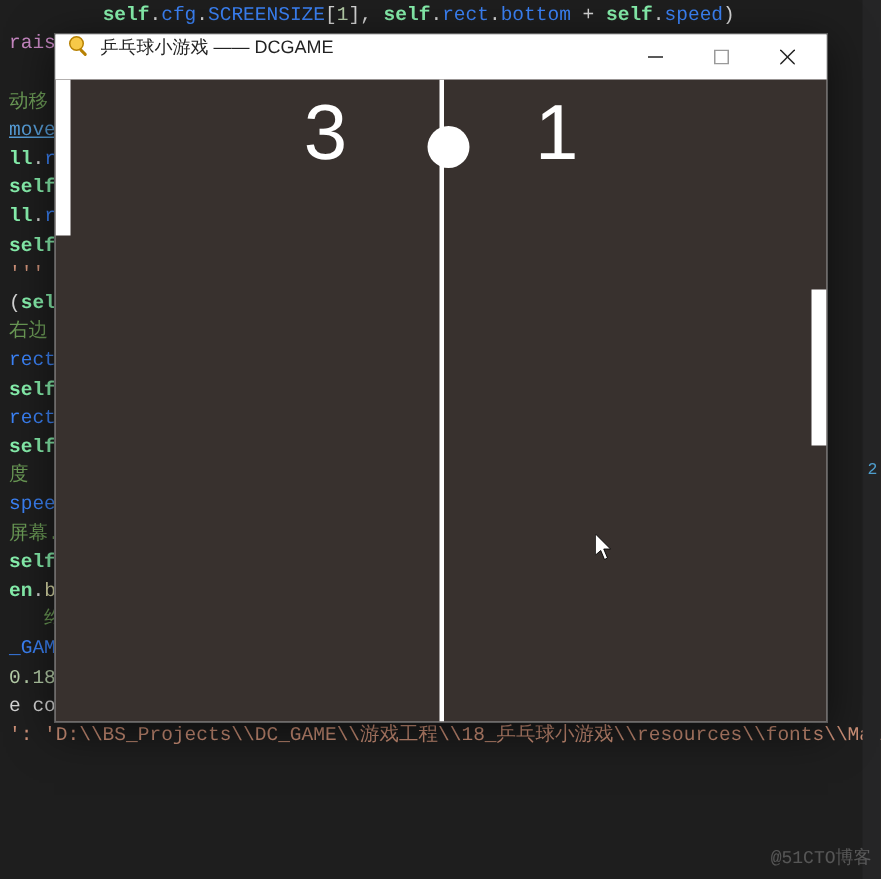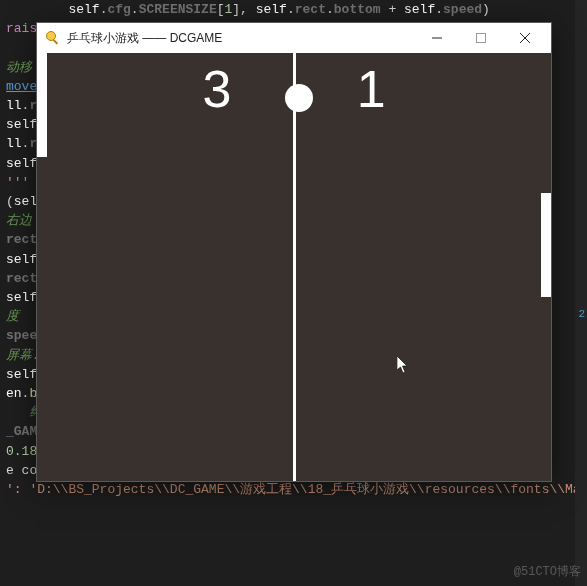--- a/index.html
+++ b/index.html
@@ -39,44 +39,43 @@
     right: 6px;
     bottom: 6px;
     color: rgba(255,255,255,0.25);
     font-size: 12px;
   }
 
   
   .kw   { color: #c586c0; }  
   .def  { color: #569cd6; text-decoration: underline; }  
   .fn   { color: #dcdcaa; }
-  .slf  { color: #ffffff; }
-  .mbr  { color: #737373; font-weight: bold; }
+  .slf  { color: #86efac; font-weight: bold; }
+  .mbr  { color: #3b82f6; }
   .str  { color: #ce9178; }
-  .cmt  { color: #6a9955; font-style: italic; }
+  .cmt  { color: #6a9955; }
   .op   { color: #d4d4d4; }
   .num  { color: #b5cea8; }
   .punc { color: #d4d4d4; }
 
   
   .game-window {
     position: absolute;
     left: 36px;
     top: 22px;
     width: 516px;
     height: 460px;
     background: #f0f0f0;
     border: 1px solid #5a5a5a;
     box-shadow: 0 6px 28px rgba(0,0,0,0.55);
   }
   .titlebar {
     height: 30px;
     background: #ffffff;
     display: flex;
-    align-items: center;
     padding: 0 4px 0 8px;
     font-family: "Segoe UI", Tahoma, sans-serif;
     font-size: 12px;
     color: #222;
   }
   .titlebar .app-icon {
     width: 16px; height: 16px;
     margin-right: 6px;
     display: flex; align-items: center; justify-content: center;
   }

